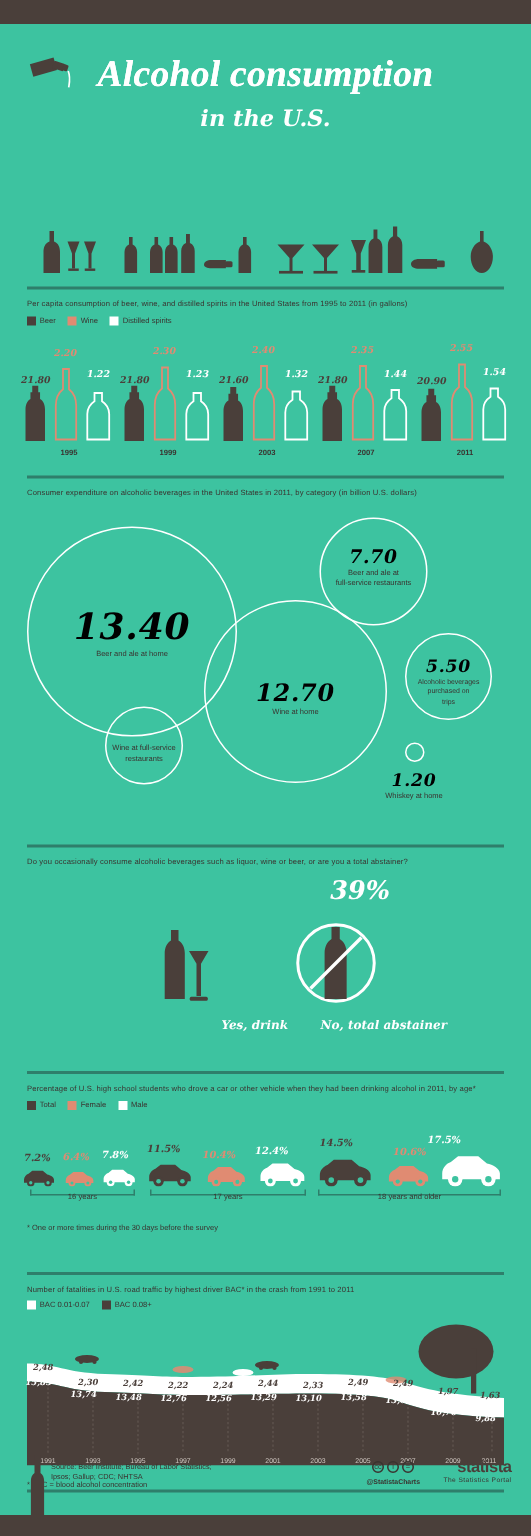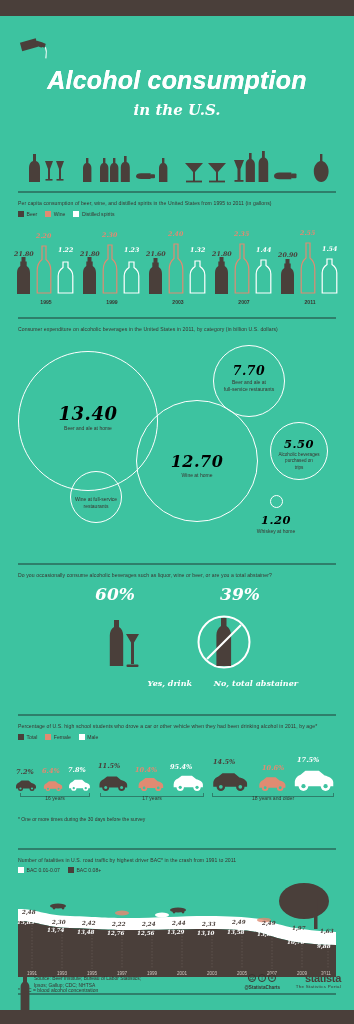--- a/index.html
+++ b/index.html
@@ -11,24 +11,24 @@
   }
   .page { position:relative; width:354px; height:1024px; background:#3dc3a0; }
   .topbar { height:16px; background:#4a3f3a; width:100%; }
   .botbar { position:absolute; bottom:0; left:0; height:14px; background:#4a3f3a; width:100%; }
 
   
   .hero { position:relative; height:175px; }
   .pourbottle { position:absolute; left:14px; top:22px; width:46px; height:22px; }
   .title {
     text-align:center; color:#ffffff;
-    font-family:Liberation Sans, sans-serif;
+    font-family:Liberation Serif, serif;
     font-style:italic; font-weight:bold;
     font-size:25px; letter-spacing:.2px;
-    padding-top:52px; line-height:1;
+    padding-top:21px; line-height:1;
     text-shadow:0 0 0 #fff;
   }
   .subtitle {
     text-align:center; color:#ffffff;
     font-family:"DejaVu Serif", serif;
     font-style:italic; font-weight:bold;
     font-size:15px; margin-top:8px;
   }
   .glassrow { position:absolute; top:134px; left:0; width:354px; height:34px; }
 
@@ -285,21 +285,21 @@
 
   <div class="s2">
     <div class="bub" style="left:18px;  top:16px;  width:140px; height:140px;"></div>
     <div class="bub" style="left:136px; top:65px;  width:122px; height:122px;"></div>
     <div class="bub" style="left:213px; top:10px;  width:72px;  height:72px;"></div>
     <div class="bub" style="left:270px; top:87px;  width:58px;  height:58px;"></div>
     <div class="bub" style="left:70px;  top:136px; width:52px;  height:52px;"></div>
     <div class="bub" style="left:270px; top:160px; width:13px;  height:13px;"></div>
 
     <div class="blabel" style="left:28px; top:68px; width:120px;">
-      <div class="bnum" style="font-size:18px">13.40</div>
+      <div class="bnum" style="font-size:24px">13.40</div>
       <div class="btxt">Beer and ale at home</div>
     </div>
 
     <div class="blabel" style="left:137px; top:117px; width:120px;text-align:center;">
       <div class="bnum" style="font-size:16px">12.70</div>
       <div class="btxt">Wine at home</div>
     </div>
 
     <div class="blabel" style="left:189px; top:28px; width:120px;">
       <div class="bnum" style="font-size:12.5px">7.70</div>
@@ -323,21 +323,20 @@
       <div class="bnum" style="font-size:11.5px">1.20</div>
       <div class="btxt">Whiskey at home</div>
     </div>
   </div>
 
   <div class="rule"></div>
 
   <div class="sect-desc">Do you occasionally consume alcoholic beverages such as liquor, wine or beer, or are you a total abstainer?</div>
 
   <div class="s3">
-    <div class="pct" style="left:60px; top:2px;">60%</div>
     <div class="pct" style="left:185px; top:2px;">39%</div>
 
     <svg style="position:absolute;left:104px;top:38px;width:36px;height:48px" viewBox="0 0 36 48">
       <g fill="#4a3f3a">
         <path d="M10 0h5v7c2.8 1.7 4.2 5 4.2 8.5V46H5.8V15.5C5.8 12 7.2 8.7 10 7z"></path>
         <path d="M22 14h13l-5 8.5V44h-3V22.5z"></path>
         <rect x="22.5" y="44.5" width="12" height="2.6" rx="1"></rect>
       </g>
     </svg>
 
@@ -393,21 +392,21 @@
       <circle cx="13" cy="21" r="5" fill="#ffffff"></circle>
         <circle cx="13" cy="21" r="2.2" fill="#3dc3a0"></circle>
       <circle cx="36" cy="21" r="5" fill="#ffffff"></circle>
         <circle cx="36" cy="21" r="2.2" fill="#3dc3a0"></circle>
     </svg>
     <div class="brkt" style="left:20px; top:53px; width:70px;"></div>
     <div class="agelab" style="left:30px; top:55px; width:50px;">16 years</div>
 
     <div class="carpct cp-total" style="left:98px;  top:22px;">11.5%</div>
     <div class="carpct cp-female" style="left:135px; top:26px;">10.4%</div>
-    <div class="carpct cp-male" style="left:170px; top:23px;">95.4%</div>
+    <div class="carpct cp-male" style="left:170px; top:23px;">12.4%</div>
     <svg style="position:absolute;left:96px;top:33px;width:36px;height:18px" viewBox="0 0 50 26">
       <path d="M4 17c0-4 3-7 6-8l5-4h14l6 5c4 .8 9 3.4 9 7v4H4z" fill="#4a3f3a"></path>
       <circle cx="13" cy="21" r="5" fill="#4a3f3a"></circle>
         <circle cx="13" cy="21" r="2.2" fill="#3dc3a0"></circle>
       <circle cx="36" cy="21" r="5" fill="#4a3f3a"></circle>
         <circle cx="36" cy="21" r="2.2" fill="#3dc3a0"></circle>
     </svg>
     <svg style="position:absolute;left:135px;top:35px;width:33px;height:16px" viewBox="0 0 50 26">
       <path d="M4 17c0-4 3-7 6-8l5-4h14l6 5c4 .8 9 3.4 9 7v4H4z" fill="#e08b72"></path>
       <circle cx="13" cy="21" r="5" fill="#e08b72"></circle>
@@ -420,21 +419,21 @@
       <circle cx="13" cy="21" r="5" fill="#ffffff"></circle>
         <circle cx="13" cy="21" r="2.2" fill="#3dc3a0"></circle>
       <circle cx="36" cy="21" r="5" fill="#ffffff"></circle>
         <circle cx="36" cy="21" r="2.2" fill="#3dc3a0"></circle>
     </svg>
     <div class="brkt" style="left:100px; top:53px; width:104px;"></div>
     <div class="agelab" style="left:127px; top:55px; width:50px;">17 years</div>
 
     <div class="carpct cp-total" style="left:213px; top:18px;">14.5%</div>
     <div class="carpct cp-female" style="left:262px; top:24px;">10.6%</div>
-    <div class="carpct cp-male" style="left:297px; top:16px;">17.5%</div>
+    <div class="carpct cp-male" style="left:285px; top:16px;">17.5%</div>
     <svg style="position:absolute;left:209px;top:29px;width:44px;height:22px" viewBox="0 0 50 26">
       <path d="M4 17c0-4 3-7 6-8l5-4h14l6 5c4 .8 9 3.4 9 7v4H4z" fill="#4a3f3a"></path>
       <circle cx="13" cy="21" r="5" fill="#4a3f3a"></circle>
         <circle cx="13" cy="21" r="2.2" fill="#3dc3a0"></circle>
       <circle cx="36" cy="21" r="5" fill="#4a3f3a"></circle>
         <circle cx="36" cy="21" r="2.2" fill="#3dc3a0"></circle>
     </svg>
     <svg style="position:absolute;left:256px;top:34px;width:34px;height:17px" viewBox="0 0 50 26">
       <path d="M4 17c0-4 3-7 6-8l5-4h14l6 5c4 .8 9 3.4 9 7v4H4z" fill="#e08b72"></path>
       <circle cx="13" cy="21" r="5" fill="#e08b72"></circle>

